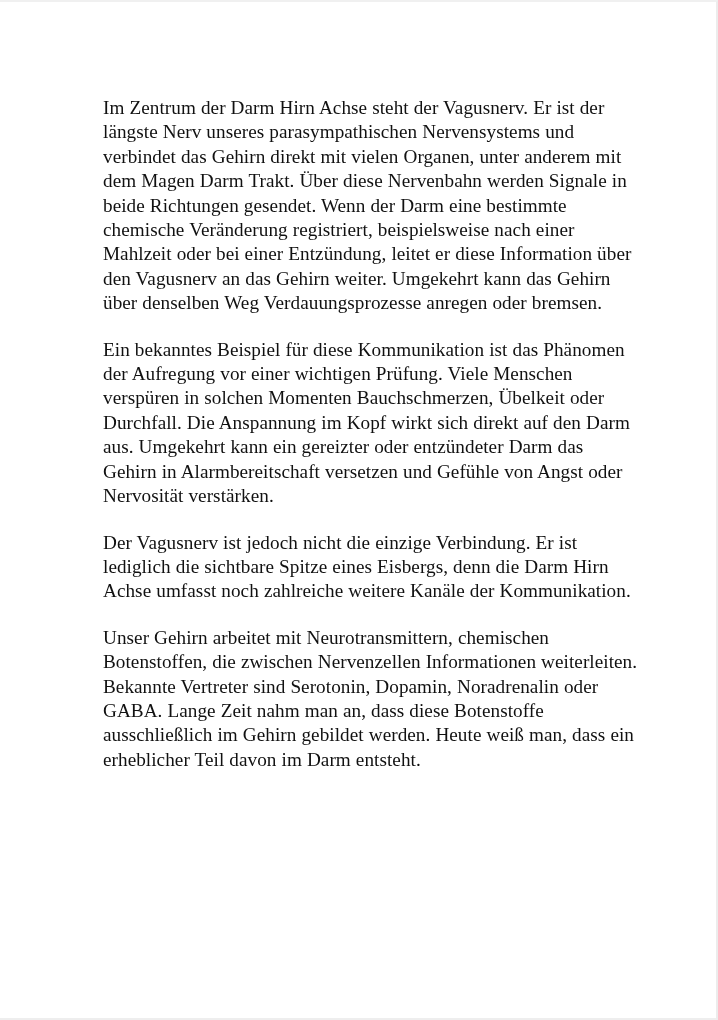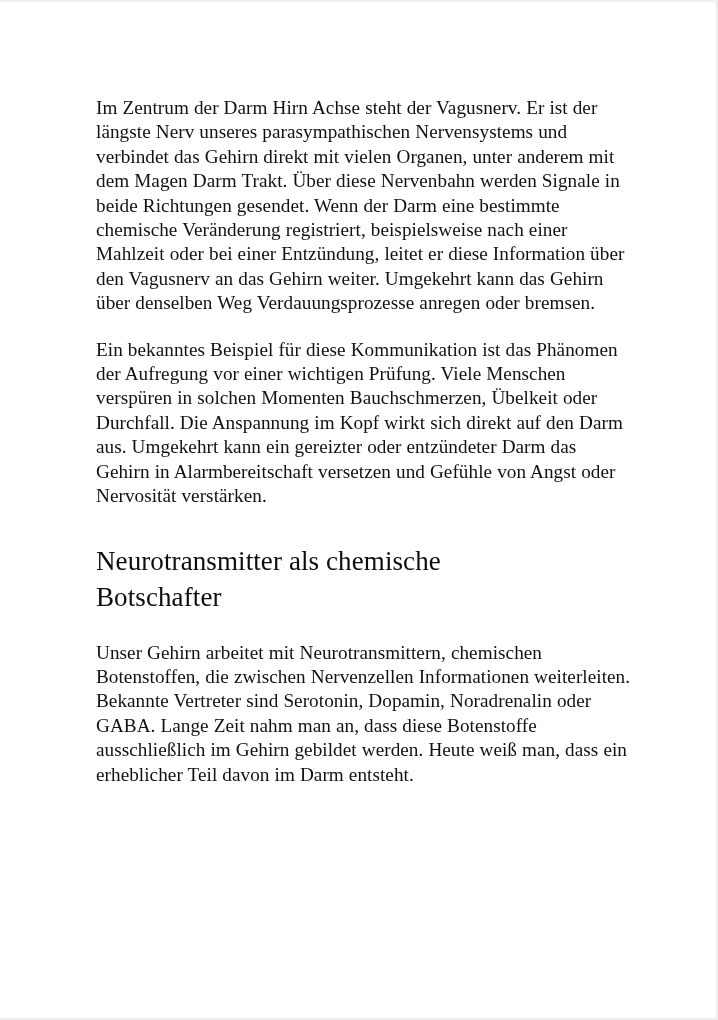--- a/index.html
+++ b/index.html
@@ -23,21 +23,21 @@
     height: 1020px;
     background: #ffffff;
     border-top: 2px solid #f0f0f0;
     border-right: 2px solid #ececec;
     border-bottom: 2px solid #eeeeee;
     border-left: 0;
   }
 
   .content {
     position: absolute;
-    left: 96px;
+    left: 103px;
     top: 94px;
     width: 536px;
   }
 
   .para {
     margin: 0 0 22px 0;
     font-size: 19.2px;
     line-height: 24.4px;
     color: #111111;
     text-align: left;
@@ -62,19 +62,19 @@
 </head>
 <body>
 
 <div class="page">
   <div class="content">
 
     <p class="para">Im Zentrum der Darm Hirn Achse steht der Vagusnerv. Er ist der längste Nerv unseres parasympathischen Nervensystems und verbindet das Gehirn direkt mit vielen Organen, unter anderem mit dem Magen Darm Trakt. Über diese Nervenbahn werden Signale in beide Richtungen gesendet. Wenn der Darm eine bestimmte chemische Veränderung registriert, beispielsweise nach einer Mahlzeit oder bei einer Entzündung, leitet er diese Information über den Vagusnerv an das Gehirn weiter. Umgekehrt kann das Gehirn über denselben Weg Verdauungsprozesse anregen oder bremsen.</p>
 
     <p class="para">Ein bekanntes Beispiel für diese Kommunikation ist das Phänomen der Aufregung vor einer wichtigen Prüfung. Viele Menschen verspüren in solchen Momenten Bauchschmerzen, Übelkeit oder Durchfall. Die Anspannung im Kopf wirkt sich direkt auf den Darm aus. Umgekehrt kann ein gereizter oder entzündeter Darm das Gehirn in Alarmbereitschaft versetzen und Gefühle von Angst oder Nervosität verstärken.</p>
 
+    <p class="para">Der Vagusnerv ist jedoch nicht die einzige Verbindung. Er ist lediglich die sichtbare Spitze eines Eisbergs, denn die Darm Hirn Achse umfasst noch zahlreiche weitere Kanäle der Kommunikation.</p>
 
-    <h2 class="section-heading">Neurotransmitter als chemische Botschafter</h2>
 
     <p class="para">Unser Gehirn arbeitet mit Neurotransmittern, chemischen Botenstoffen, die zwischen Nervenzellen Informationen weiterleiten. Bekannte Vertreter sind Serotonin, Dopamin, Noradrenalin oder GABA. Lange Zeit nahm man an, dass diese Botenstoffe ausschließlich im Gehirn gebildet werden. Heute weiß man, dass ein erheblicher Teil davon im Darm entsteht.</p>
 
   </div>
 </div>
 
 </body></html>

